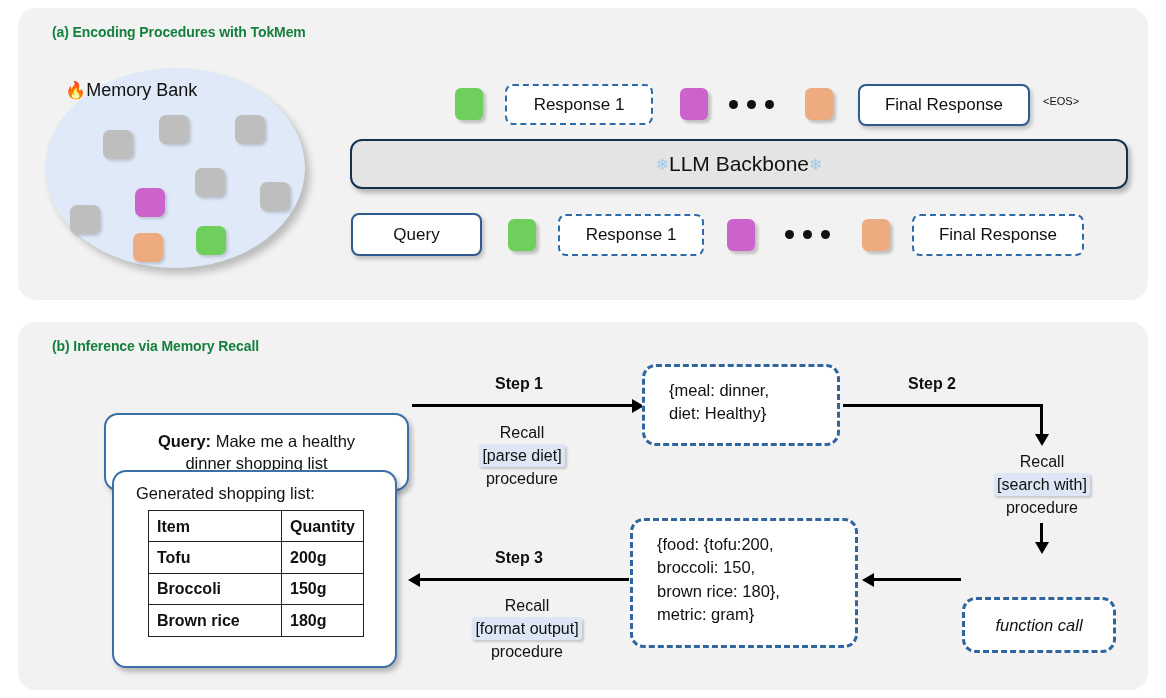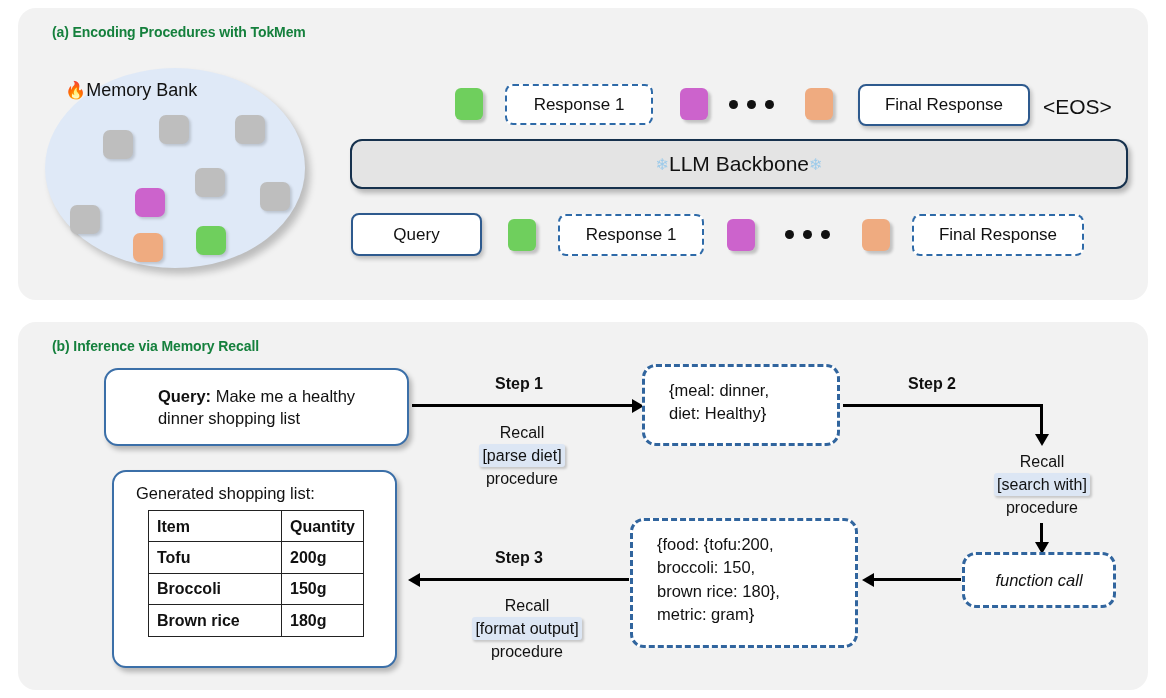--- a/index.html
+++ b/index.html
@@ -111,41 +111,43 @@
   .dots span {
     width: 9px; height: 9px;
     border-radius: 50%;
     background: #111;
     display: block;
   }
 
   #eos-label {
     position: absolute;
     left: 1043px; top: 95px;
-    font-size: 21px;
+    font-size: 11px;
     color: #111;
   }
 
   
   .rbox {
     position: absolute;
     background: #fff;
     border-radius: 14px;
     box-sizing: border-box;
     font-size: 16.5px;
     color: #111;
     line-height: 1.34;
   }
   .rbox-solid  { border: 2.6px solid #3b6fa8; box-shadow: 3px 4px 5px rgba(0,0,0,0.25); }
   .rbox-dashed { border: 3px dashed #31659e; }
 
   .rbox-center {
     display: flex;
     align-items: center;
     justify-content: center;
+    text-align: center;
+    margin-top: 45px;
   }
 
   .step-label {
     position: absolute;
     font-size: 16px;
     font-weight: bold;
     color: #111;
     white-space: nowrap;
   }
   .recall-block {

